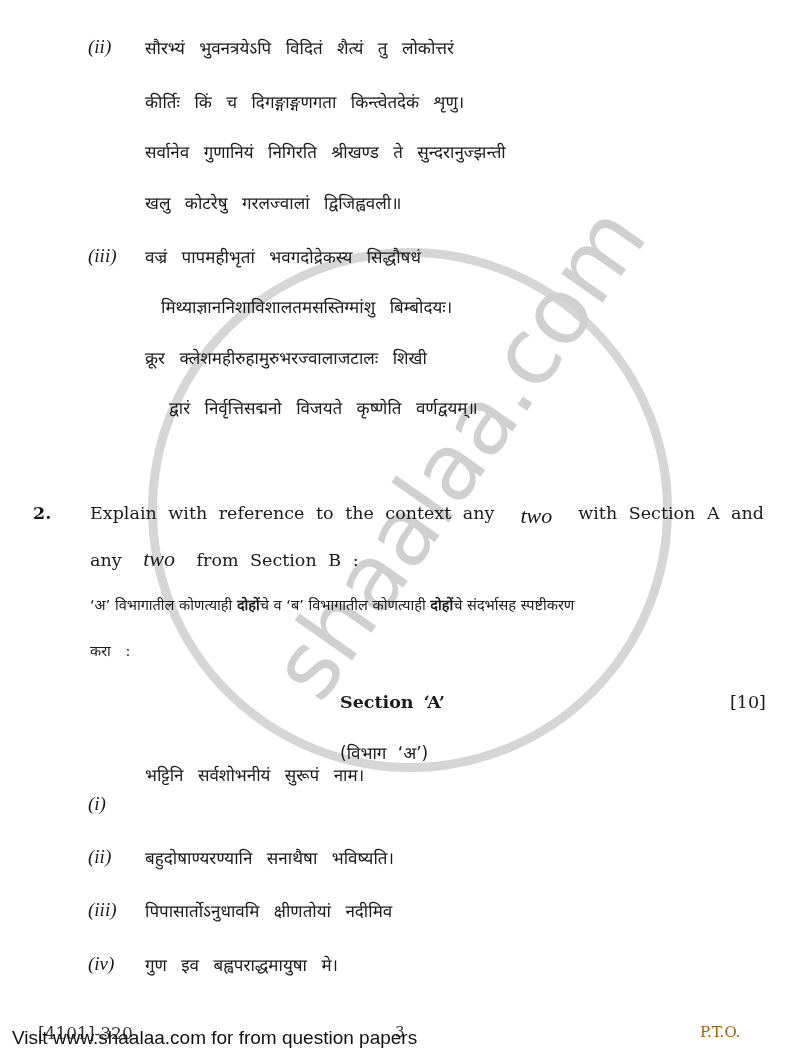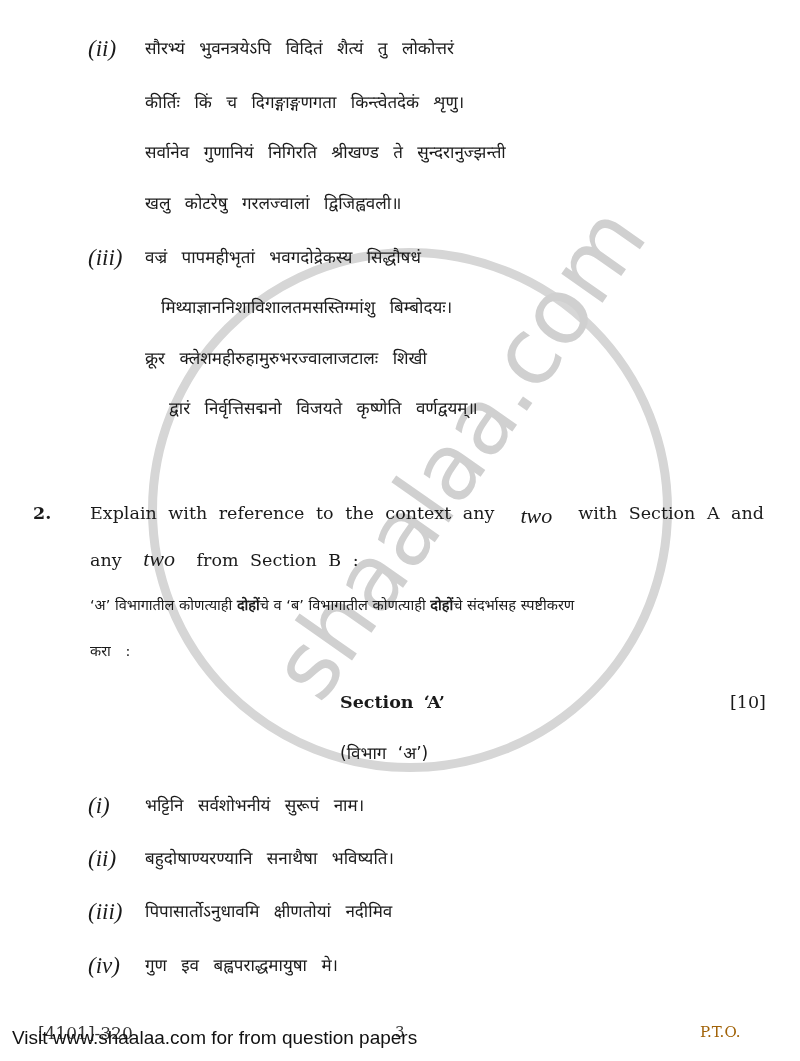--- a/index.html
+++ b/index.html
@@ -11,21 +11,21 @@
       border: 9px solid #d6d6d6; border-radius: 50%; z-index: 0;
     }
     .watermark-text {
       position: absolute; left: 205px; top: 462px; width: 420px;
       font-family: "DejaVu Sans", "Liberation Sans", sans-serif;
       font-size: 92px; color: #d0d0d0; transform: rotate(-55deg);
       transform-origin: center center; z-index: 0; white-space: nowrap; letter-spacing: -1px;
     }
 
     .abs { position: absolute; z-index: 1; white-space: nowrap; }
-    .roman { font-family: "Liberation Serif", "DejaVu Serif", serif; font-style: italic; font-size: 23px; }
+    .roman { font-family: "Liberation Serif", "DejaVu Serif", serif; font-style: italic; font-size: 19px; }
     .deva { font-family: "DejaVu Sans", "Liberation Sans", sans-serif; font-size: 17px; word-spacing: 9px; }
     .eng { font-family: "DejaVu Serif", "Liberation Serif", serif; font-size: 17.5px; word-spacing: 6px; }
     .eng i { font-family: "Liberation Serif", serif; font-style: italic; font-size: 22px; }
     .mr { font-family: "DejaVu Sans", "Liberation Sans", sans-serif; font-size: 14.5px; }
     .mr b { font-weight: bold; }
     .bold { font-weight: bold; }
 
     .footer-code { font-family: "DejaVu Serif", serif; font-size: 17px; color: #333; }
     .footer-page { font-family: "DejaVu Serif", serif; font-size: 15px; color: #333; }
     .footer-pto { font-family: "DejaVu Serif", serif; font-size: 15px; color: #a16207; }
@@ -65,21 +65,21 @@
   <b>दोहों</b><span>चे व ‘ब’ विभागातील कोणत्याही</span>
   <b>दोहों</b><span>चे संदर्भासह स्पष्टीकरण</span>
 </div>
 <div class="abs mr" style="left:90px; top:640px; word-spacing:10px;">करा :</div>
 
 <div class="abs eng bold" style="left:340px; top:692px; word-spacing:4px;">Section ‘A’</div>
 <div class="abs eng" style="left:730px; top:692px;">[10]</div>
 <div class="abs deva" style="left:340px; top:741px; word-spacing:6px;">(विभाग ‘अ’)</div>
 
 <div class="abs roman" style="left:88px; top:793px;">(i)</div>
-<div class="abs deva" style="left:145px; top:793px;">भट्टिनि सर्वशोभनीयं सुरूपं नाम।</div>
+<div class="abs deva" style="left:145px; top:763px;">भट्टिनि सर्वशोभनीयं सुरूपं नाम।</div>
 
 <div class="abs roman" style="left:88px; top:846px;">(ii)</div>
 <div class="abs deva" style="left:145px; top:846px;">बहुदोषाण्यरण्यानि सनाथैषा भविष्यति।</div>
 
 <div class="abs roman" style="left:88px; top:899px;">(iii)</div>
 <div class="abs deva" style="left:145px; top:899px;">पिपासार्तोऽनुधावमि क्षीणतोयां नदीमिव</div>
 
 <div class="abs roman" style="left:88px; top:953px;">(iv)</div>
 <div class="abs deva" style="left:145px; top:953px;">गुण इव बह्वपराद्धमायुषा मे।</div>
 

